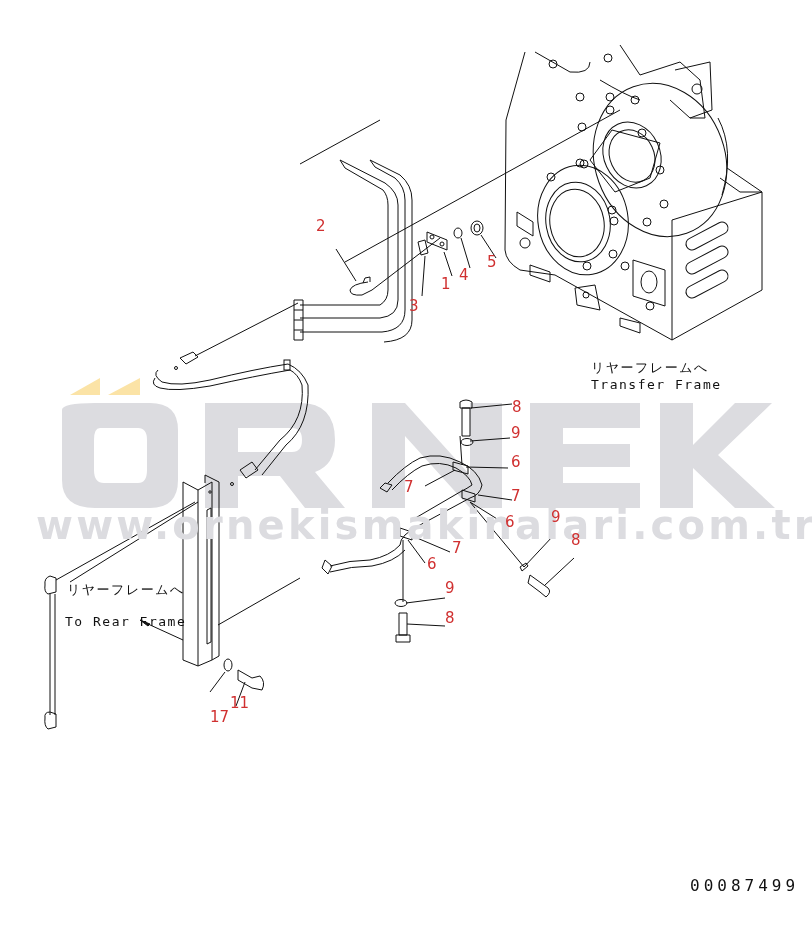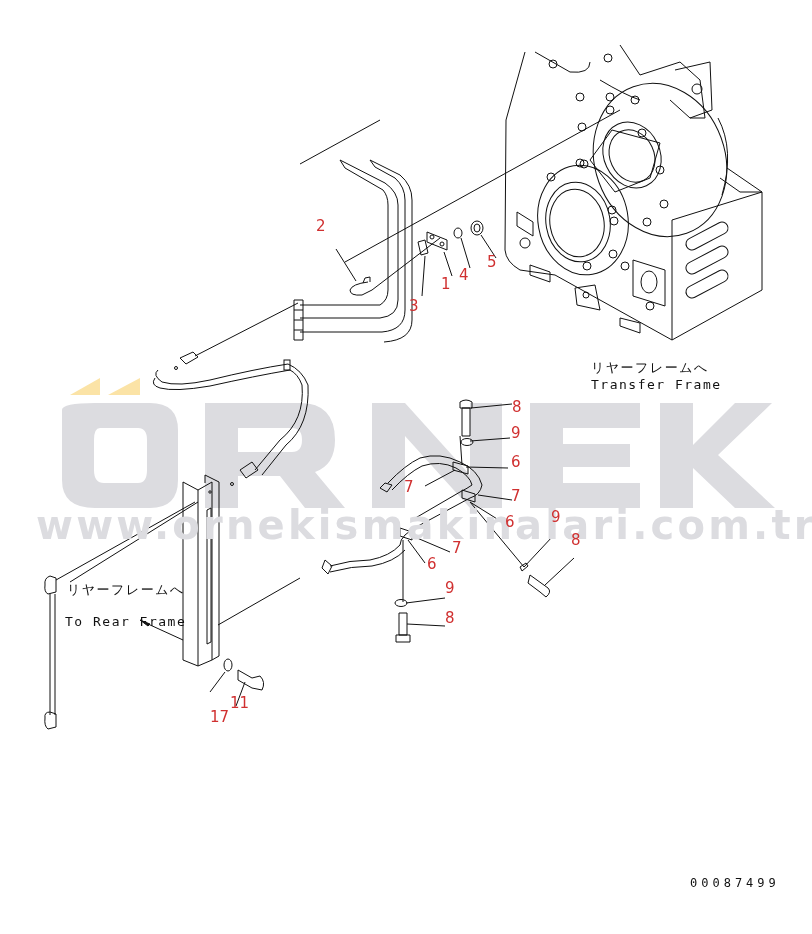--- a/index.html
+++ b/index.html
@@ -1,21 +1,21 @@
 <!DOCTYPE html>
 <html><head>
 <meta charset="utf-8">
 <style>
   html, body { margin: 0; padding: 0; background: #ffffff; }
   body { width: 812px; height: 934px; position: relative; overflow: hidden; font-family: "DejaVu Sans", sans-serif; }
   #canvas { position: absolute; left: 0; top: 0; width: 812px; height: 934px; }
   .wm-url { position: absolute; left: 36px; top: 502px; font-family: "DejaVu Sans", sans-serif; font-weight: bold; font-size: 40px; letter-spacing: 3.2px; color: #dcdce0; white-space: nowrap; }
   .callout { position: absolute; font-family: "DejaVu Sans", sans-serif; font-size: 15px; color: #d03030; line-height: 1; }
   .label { position: absolute; font-family: "DejaVu Sans Mono", monospace; font-size: 13px; color: #111; white-space: nowrap; letter-spacing: 1.5px; line-height: 1.25; }
-  .drawing-id { position: absolute; left: 690px; top: 876px; font-family: "DejaVu Sans Mono", monospace; font-size: 12px; letter-spacing: 4px; color: #111; }
+  .drawing-id { position: absolute; left: 690px; top: 876px; font-family: "DejaVu Sans Mono", monospace; font-size: 16px; letter-spacing: 4px; color: #111; }
 </style>
 </head>
 <body>
 
 <svg id="canvas" width="812" height="934" viewBox="0 0 812 934" xmlns="http://www.w3.org/2000/svg">
 
   <g fill="#fbe3a6">
     <polygon points="70,395 100,378 100,395"></polygon>
     <polygon points="108,395 140,378 140,395"></polygon>
   </g>

